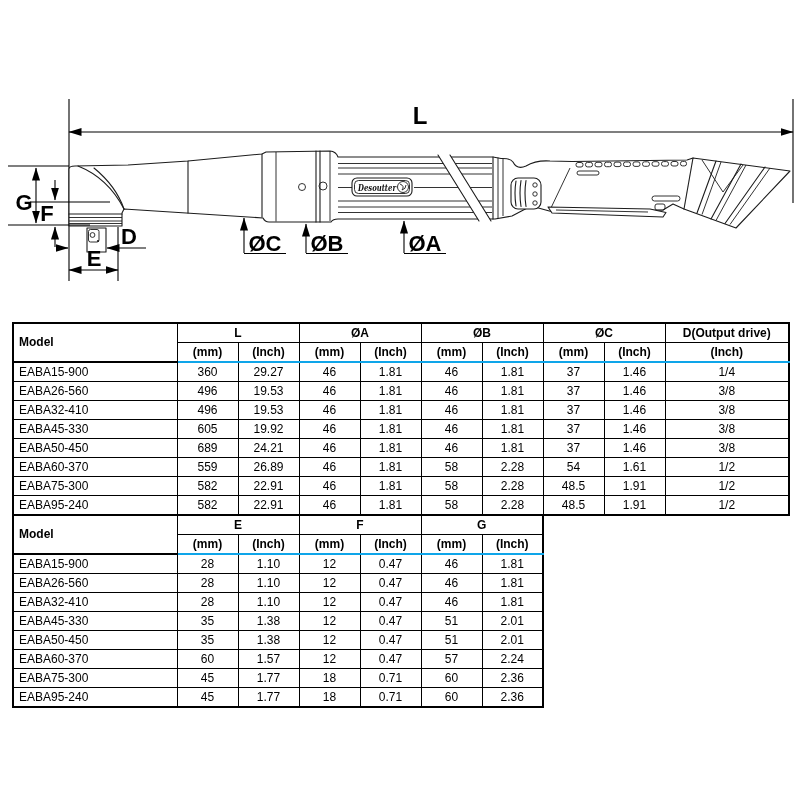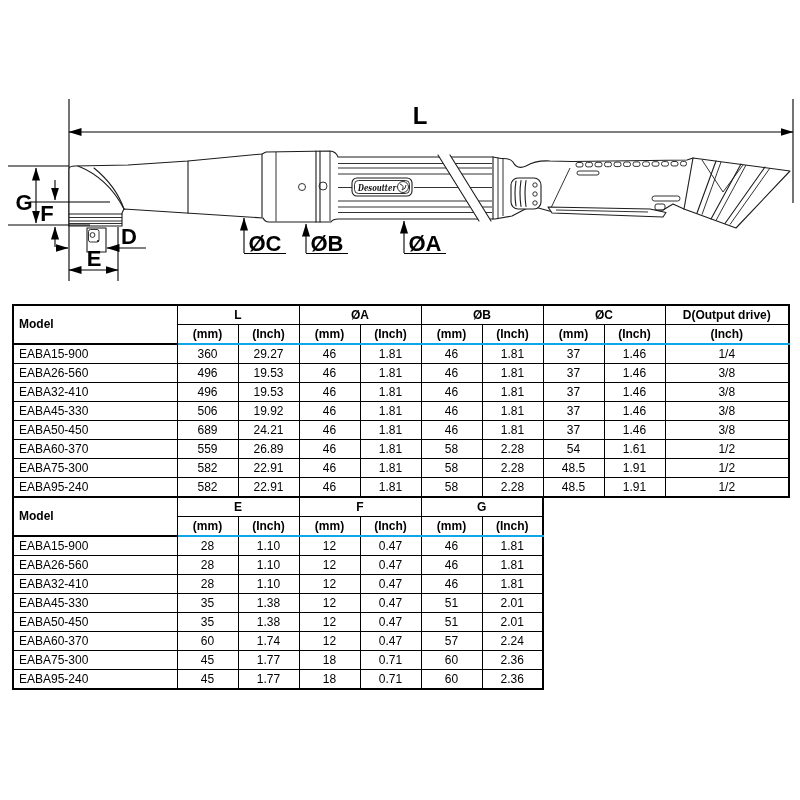--- a/index.html
+++ b/index.html
@@ -6,21 +6,21 @@
   body{width:800px;height:800px;position:relative;font-family:"Liberation Sans",sans-serif;color:#000;}
   #drawing{position:absolute;left:0;top:0;}
   .ln{stroke:#1c1c1c;stroke-width:1.1;fill:none;stroke-linejoin:round;stroke-linecap:round;}
   .lnf{stroke:#1c1c1c;stroke-width:1.1;fill:#fff;stroke-linejoin:round;}
   .thin{stroke:#1c1c1c;stroke-width:0.9;fill:none;}
   .dim{stroke:#000;stroke-width:1.1;fill:none;}
   .lbl{font:bold 22px "Liberation Sans",sans-serif;fill:#000;}
   .lblL{font:bold 24px "Liberation Sans",sans-serif;fill:#000;}
   .brandtxt{font:italic bold 9px "DejaVu Serif",serif;fill:#111;}
   .dark{fill:#1c1c1c;}
-  .tables{position:absolute;left:12px;top:304px;}
+  .tables{position:absolute;left:12px;top:322px;}
   table{border-collapse:collapse;table-layout:fixed;font-size:12px;border:2px solid #000;}
   th,td{border:1px solid #000;height:18px;padding:0 2px;text-align:center;font-weight:normal;white-space:nowrap;overflow:hidden;line-height:1.05;}
   thead th{font-weight:bold;}
   .model{text-align:left;padding-left:5px;}
   th.mh{border-bottom:2px solid #000;}
   tr.units th{border-bottom:2px solid #0ea5e9;}
   #t2{margin-top:-2px;}
 </style>
 </head>
 <body>
@@ -259,21 +259,21 @@
           <td>46</td>
           <td>1.81</td>
           <td>46</td>
           <td>1.81</td>
           <td>37</td>
           <td>1.46</td>
           <td>3/8</td>
         </tr>
         <tr>
           <td class="model">EABA45-330</td>
-          <td>506</td>
+          <td>605</td>
           <td>19.92</td>
           <td>46</td>
           <td>1.81</td>
           <td>46</td>
           <td>1.81</td>
           <td>37</td>
           <td>1.46</td>
           <td>3/8</td>
         </tr>
         <tr>
@@ -395,21 +395,21 @@
           <td>35</td>
           <td>1.38</td>
           <td>12</td>
           <td>0.47</td>
           <td>51</td>
           <td>2.01</td>
         </tr>
         <tr>
           <td class="model">EABA60-370</td>
           <td>60</td>
-          <td>1.74</td>
+          <td>1.57</td>
           <td>12</td>
           <td>0.47</td>
           <td>57</td>
           <td>2.24</td>
         </tr>
         <tr>
           <td class="model">EABA75-300</td>
           <td>45</td>
           <td>1.77</td>
           <td>18</td>

